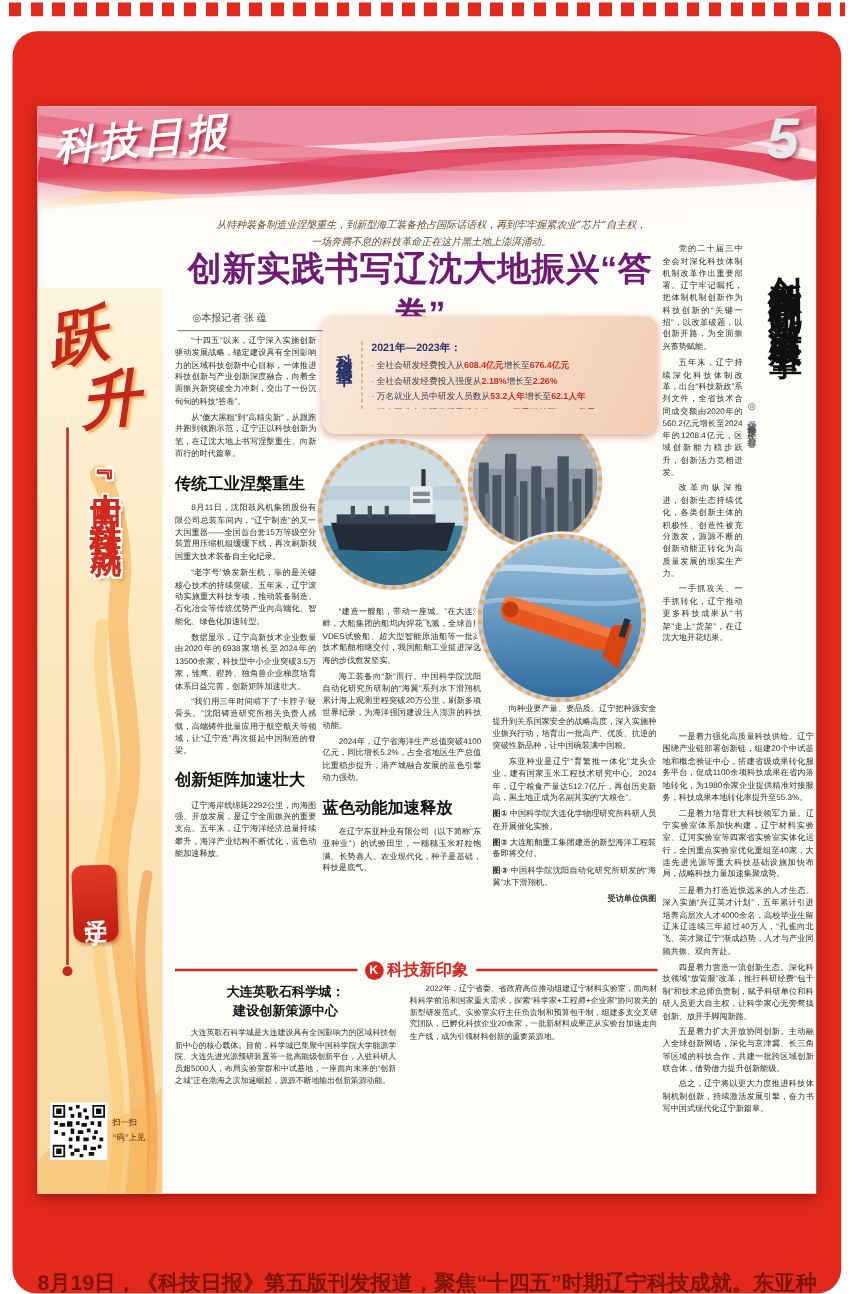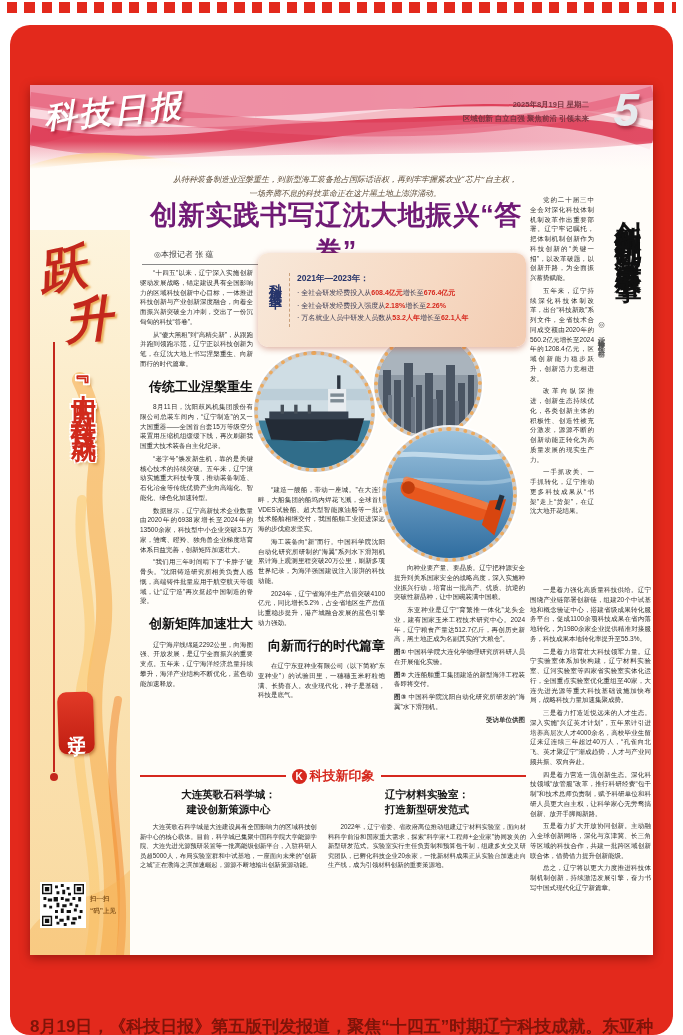--- a/index.html
+++ b/index.html
@@ -70,21 +70,21 @@
   
   .gear{position:absolute;border-radius:50%;border:4px dotted #ecaa5e;overflow:hidden;
     background:#ccc;box-shadow:0 0 0 2px rgba(255,255,255,.9);}
   .gear svg{display:block;width:100%;height:100%;}
   .gear-city{left:344px;top:246px;width:100px;height:100px;z-index:3;}
   .gear-ship{left:224px;top:266px;width:113px;height:113px;z-index:4;}
   .gear-auv{left:352px;top:342px;width:127px;height:127px;z-index:4;}
   
   .bodycol{position:absolute;font-size:6.5px;line-height:1.5;color:#2c2c2c;text-align:justify;}
   .bodycol p{margin:0 0 3px;text-indent:2em;}
-  .sec-head{font-size:13px;font-weight:900;color:#111;text-align:right;margin:8px 0 6px;}
+  .sec-head{font-size:13px;font-weight:900;color:#111;text-align:left;margin:8px 0 6px;}
   .col1{left:110px;top:183px;width:113px;}
   .col2{left:228px;top:400px;width:127px;}
   .col3{left:364px;top:478px;width:131px;}
   .cap-item{margin:0 0 2px;text-indent:0 !important;}
   .cap-tag{font-weight:bold;}
   .credit{text-align:right;font-size:6.5px;color:#333;font-weight:bold;margin-top:3px;}
   
   .divider{position:absolute;left:110px;top:682px;width:386px;display:flex;align-items:center;gap:6px;}
   .divider .line{flex:1;height:2px;background:#d6281e;}
   .divider .label{display:flex;align-items:center;gap:3px;color:#d6281e;font-weight:900;font-size:13px;}
@@ -128,24 +128,20 @@
         <path d="M0,62 C160,10 330,88 623,12 L623,0 L0,0 Z" fill="#ee8ba0" opacity=".8"></path>
         <path d="M0,50 C200,95 420,-20 623,55" stroke="#d92743" stroke-width="20" fill="none" opacity=".75"></path>
         <path d="M0,28 C220,60 420,0 623,40" stroke="#ffffff" stroke-width="9" fill="none" opacity=".65"></path>
         <path d="M0,14 C180,40 430,70 623,8" stroke="#e55a74" stroke-width="14" fill="none" opacity=".6"></path>
         <path d="M-10,84 C60,56 120,70 170,84 Z" fill="#f4a43e" opacity=".9"></path>
         <path d="M0,84 C180,60 420,78 623,58 L623,84 Z" fill="#ffffff" opacity=".85"></path>
       </svg>
       <div class="banner-fade"></div>
     </div>
     <div class="masthead">科技日报</div>
-    <div class="issue">
-      <div>2025年8月19日 星期二</div>
-      <div>区域创新 自立自强 聚焦前沿 引领未来</div>
-    </div>
     <div class="pageno">5</div>
 
     <div class="intro">
       <div>从特种装备制造业涅槃重生，到新型海工装备抢占国际话语权，再到牢牢握紧农业“芯片”自主权，</div>
       <div>一场奔腾不息的科技革命正在这片黑土地上澎湃涌动。</div>
     </div>
 
     <div class="side-strip">
       <svg class="flames" width="100" height="725" viewBox="0 0 100 725" preserveAspectRatio="none">
         <path d="M78,725 C96,600 48,520 70,420 C84,356 58,300 66,240 C70,205 60,170 50,150" stroke="#f5a33c" stroke-width="16" fill="none" opacity=".5" stroke-linecap="round"></path>
@@ -277,21 +273,21 @@
         </div>
     </div>
 
     <div class="bodycol col2">
       <div>
 
       <p>“建造一艘船，带动一座城。”在大连湾畔，大船集团的船坞内焊花飞溅，全球首艘VDES试验船、超大型智能原油船等一批高技术船舶相继交付，我国船舶工业挺进深远海的步伐愈发坚实。</p>
           <p>海工装备向“新”而行。中国科学院沈阳自动化研究所研制的“海翼”系列水下滑翔机累计海上观测里程突破20万公里，刷新多项世界纪录，为海洋强国建设注入澎湃的科技动能。</p>
           <p>2024年，辽宁省海洋生产总值突破4100亿元，同比增长5.2%，占全省地区生产总值比重稳步提升，港产城融合发展的蓝色引擎动力强劲。</p>
         </div>
-      <div class="sec-head">向新而行的时代篇章</div>
+      <div class="sec-head">蓝色动能加速释放</div>
       <div>
 
       <p>在辽宁东亚种业有限公司（以下简称“东亚种业”）的试验田里，一穗穗玉米籽粒饱满、长势喜人。农业现代化，种子是基础，科技是底气。</p>
         </div>
     </div>
 
     <div class="bodycol col3">
       <div>
 
       <p>向种业要产量、要品质。辽宁把种源安全提升到关系国家安全的战略高度，深入实施种业振兴行动，培育出一批高产、优质、抗逆的突破性新品种，让中国碗装满中国粮。</p>
@@ -318,24 +314,20 @@
     <div class="impression">
 
     <div class="imp-col">
         <div class="imp-title">
           <div>大连英歌石科学城：</div>
           <div>建设创新策源中心</div>
         </div>
         <div class="imp-body">大连英歌石科学城是大连建设具有全国影响力的区域科技创新中心的核心载体。目前，科学城已集聚中国科学院大学能源学院、大连先进光源预研装置等一批高能级创新平台，入驻科研人员超5000人，布局实验室群和中试基地，一座面向未来的“创新之城”正在渤海之滨加速崛起，源源不断地输出创新策源动能。</div>
       </div>
         <div class="imp-col">
-        <div class="imp-title">
-          <div>辽宁材料实验室：</div>
-          <div>打造新型研发范式</div>
-        </div>
         <div class="imp-body">2022年，辽宁省委、省政府高位推动组建辽宁材料实验室，面向材料科学前沿和国家重大需求，探索“科学家+工程师+企业家”协同攻关的新型研发范式。实验室实行主任负责制和预算包干制，组建多支交叉研究团队，已孵化科技企业20余家，一批新材料成果正从实验台加速走向生产线，成为引领材料创新的重要策源地。</div>
       </div>
       </div>
 
     <div class="bodycol right-col-top">
       <div>
 
       <p>党的二十届三中全会对深化科技体制机制改革作出重要部署。辽宁牢记嘱托，把体制机制创新作为科技创新的“关键一招”，以改革破题，以创新开路，为全面振兴蓄势赋能。</p>
           <p>五年来，辽宁持续深化科技体制改革，出台“科技新政”系列文件，全省技术合同成交额由2020年的560.2亿元增长至2024年的1208.4亿元，区域创新能力稳步跃升，创新活力竞相迸发。</p>
           <p>改革向纵深推进，创新生态持续优化，各类创新主体的积极性、创造性被充分激发，源源不断的创新动能正转化为高质量发展的现实生产力。</p>

